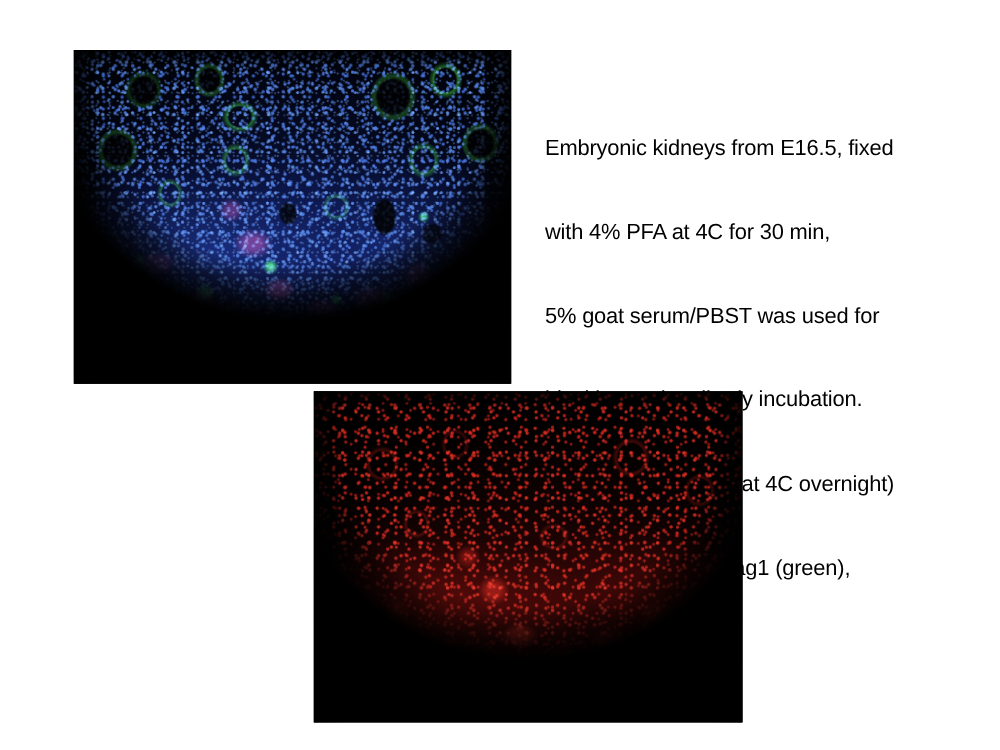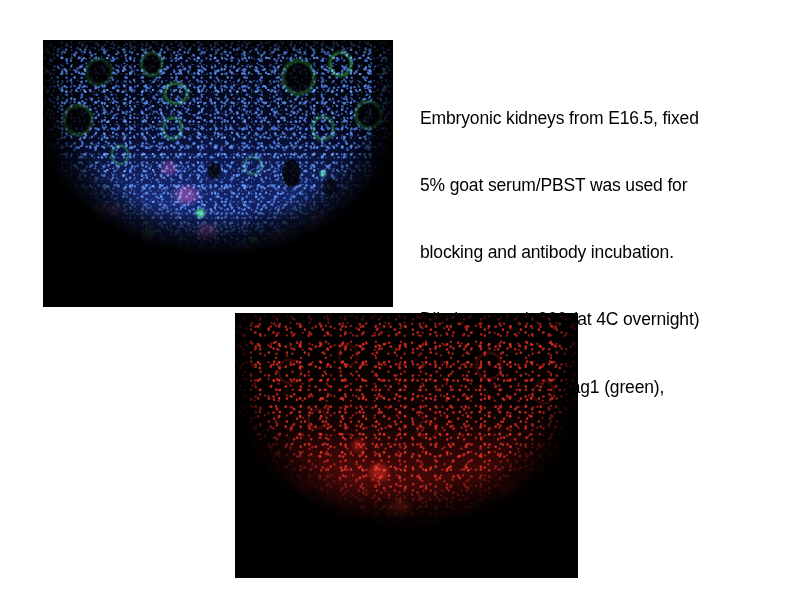--- a/index.html
+++ b/index.html
@@ -12,21 +12,21 @@
     width: 800px;
     height: 600px;
     position: relative;
     overflow: hidden;
     font-family: "Liberation Sans", sans-serif;
     -webkit-font-smoothing: antialiased;
   }
 
   .slide {
     position: absolute;
-    left: 0; top: 0;
+    left: 16px; top: 0;
     width: 684px;
     height: 600px;
     background: #ffffff;
   }
 
   
   .caption {
     position: absolute;
     left: 420px;
     top: 62px;
@@ -276,20 +276,21 @@
     <div class="layer tissue-mask lumens"></div>
     <div class="layer tissue-mask pax2-magenta"></div>
     <div class="layer tissue-mask glomeruli"></div>
     <div class="layer outside-tissue"></div>
     <div class="layer top-dark-band"></div>
     <div class="layer vignette"></div>
   </div>
 
   <div class="caption">
     <span class="caption-line">Embryonic kidneys from E16.5, fixed</span>
+    <span class="caption-line">with 4% PFA at 4C for 30 min,</span>
     <span class="caption-line">5% goat serum/PBST was used for</span>
     <span class="caption-line">blocking and antibody incubation.</span>
     <span class="caption-line">Dilution tested: 900 (at 4C overnight)</span>
     <span class="caption-line">1:900, Pax2 (red), Jag1 (green),</span>
     
   </div>
 
   <div class="micrograph" id="red-micrograph">
     <div class="layer red-base"></div>
     <div class="layer tissue-mask red-outlines"></div>

